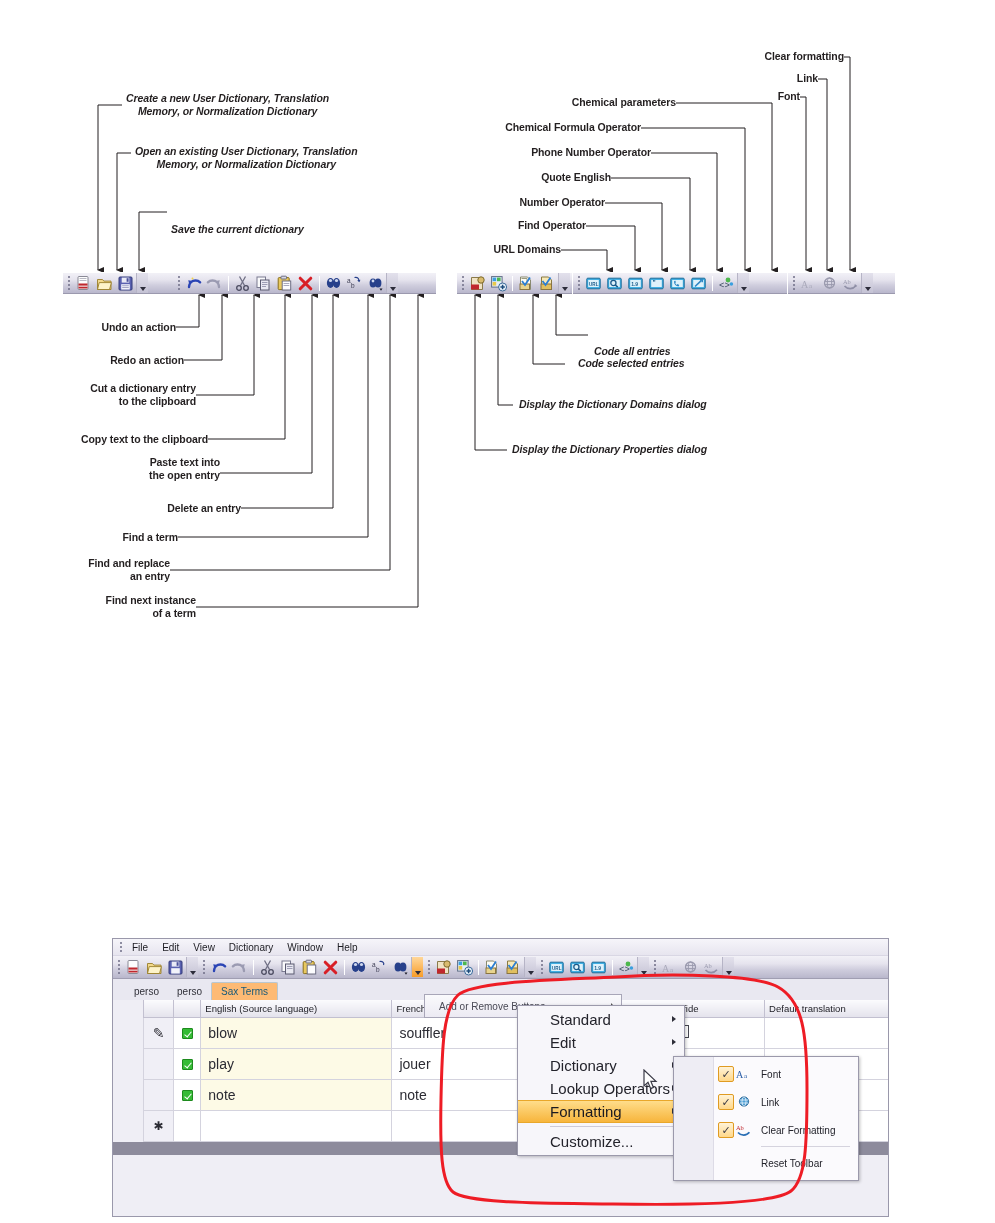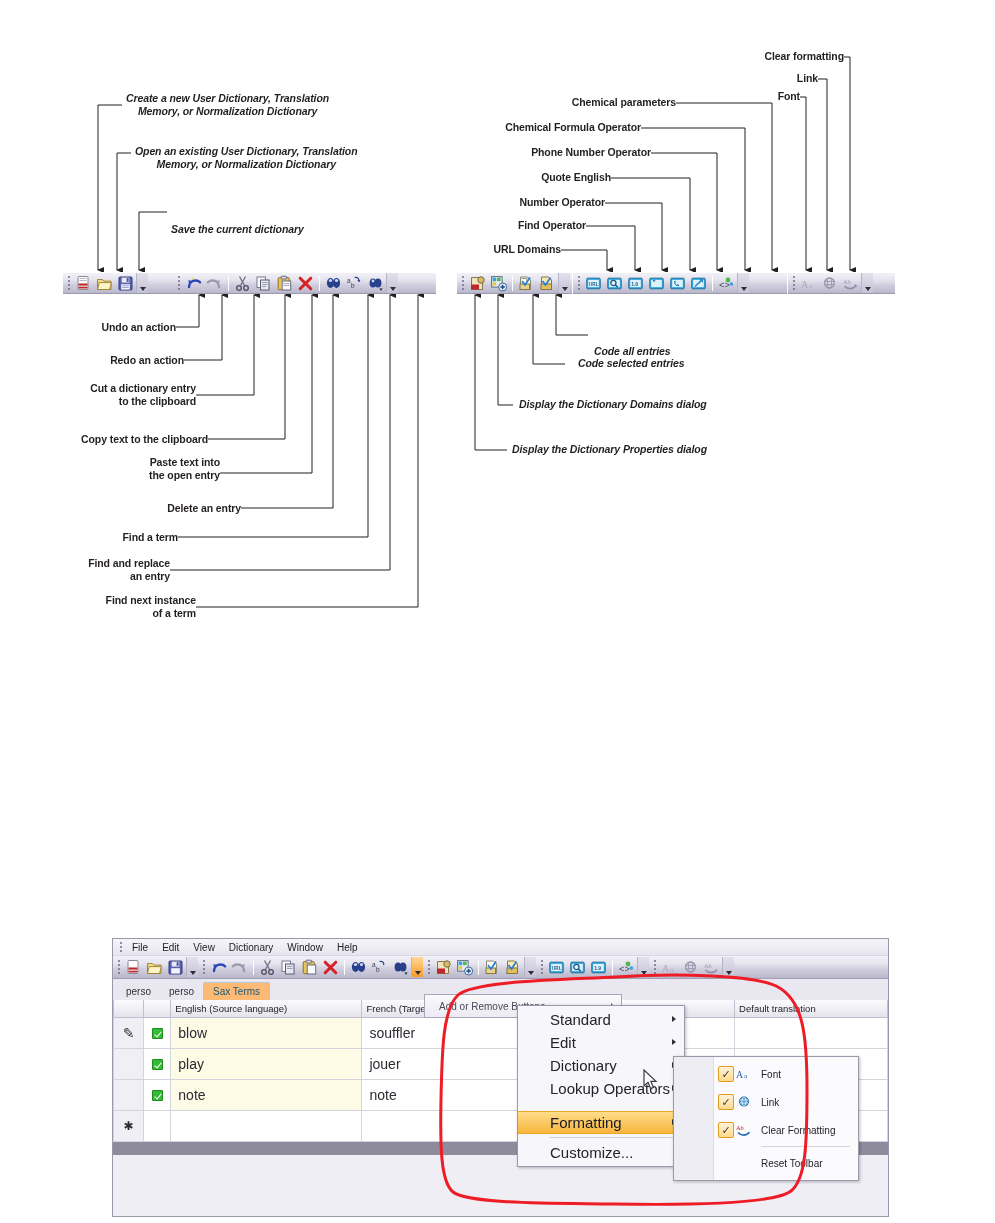--- a/index.html
+++ b/index.html
@@ -116,38 +116,38 @@
   .apptb {
     height: 23px;
     background: linear-gradient(to bottom, #f2f1f7 0%, #e6e4ee 34%, #cfcddd 62%, #b9b7cc 100%);
     display: flex; align-items: center;
     border-bottom: 1px solid #a09eb2;
   }
   .tabstrip {
     height: 21px;
     background: #e9e8f1;
     display: flex; align-items: flex-end;
-    padding-left: 4px;
+    padding-left: 12px;
     position: relative;
   }
   .tab {
     font-size: 10px;
     padding: 3px 9px 3px 9px;
     color: #31313a;
     background: transparent;
   }
   .tab.active {
     background: #fdba74;
     border: 1px solid #b9c7d0;
     border-bottom: none;
     border-radius: 2px 2px 0 0;
     color: #16597a;
   }
   
-  .grid { width: 100%; border-collapse: collapse; background: #ffffff; table-layout: fixed; }
+  .grid { width: 100%; border-collapse: collapse; background: #ffffff; table-layout: fixed; margin-left: 30px; }
   .grid th {
     background: linear-gradient(to bottom,#fbfbfd,#e4e3ec);
     border: 1px solid #c2c0d0;
     border-top: none;
     font-size: 9.5px; font-weight: normal; color: #1b1b22;
     text-align: left; padding: 2px 4px; height: 17px;
     white-space: nowrap; overflow: hidden;
   }
   .grid td {
     border: 1px solid #d4d3de;
@@ -198,21 +198,20 @@
   }
   .ctxmenu .row {
     height: 23px; display: flex; align-items: center;
     padding: 0 6px 0 32px; font-size: 15px; color: #23232b;
     position: relative;
   }
   .ctxmenu .row.hl {
     background: linear-gradient(to bottom,#ffdd8b,#f7b53c);
     border-top: 1px solid #e9a72a; border-bottom: 1px solid #e9a72a;
     color: #1a1a20;
-    margin-top: 11px;
   }
   .ctxmenu .row .arrow {
     position: absolute; right: 8px; top: 50%; margin-top: -3.5px;
     width: 0; height: 0;
     border-left: 4px solid #2e2e38;
     border-top: 3.5px solid transparent;
     border-bottom: 3.5px solid transparent;
   }
   .ctxmenu .divline { height:1px; background:#cdcbd8; margin: 3px 6px 3px 32px; }
 

